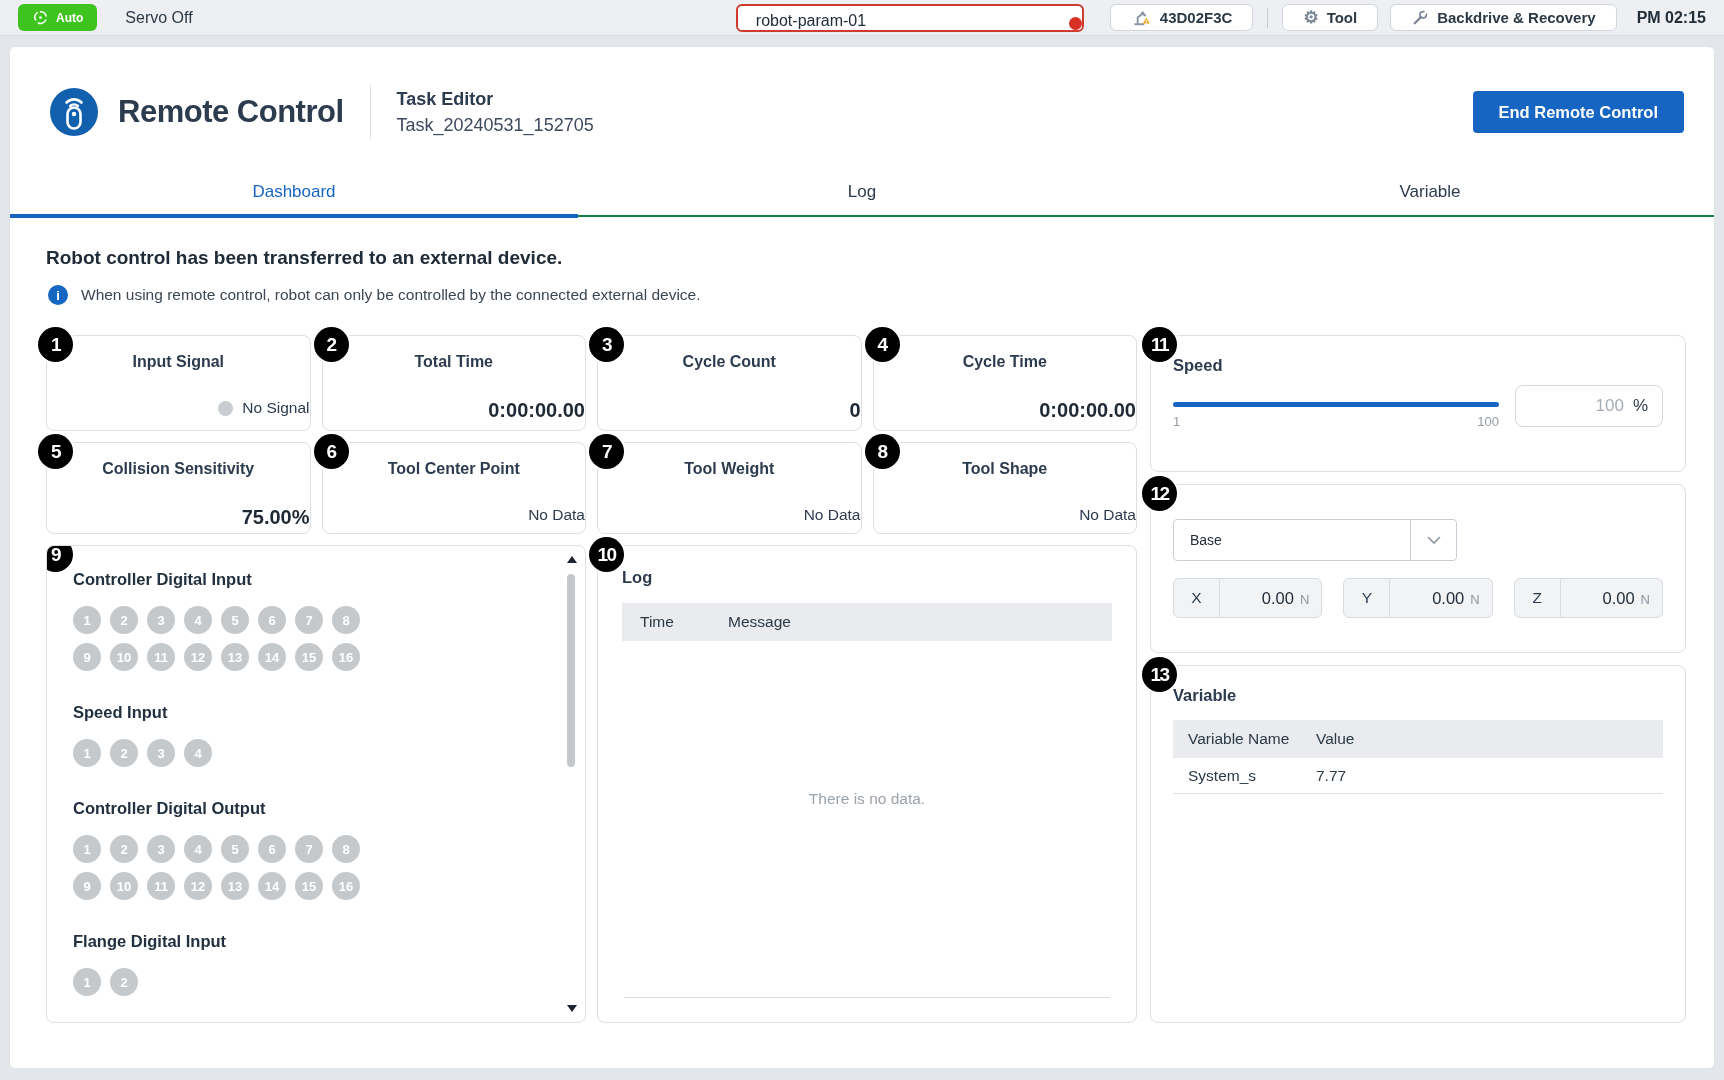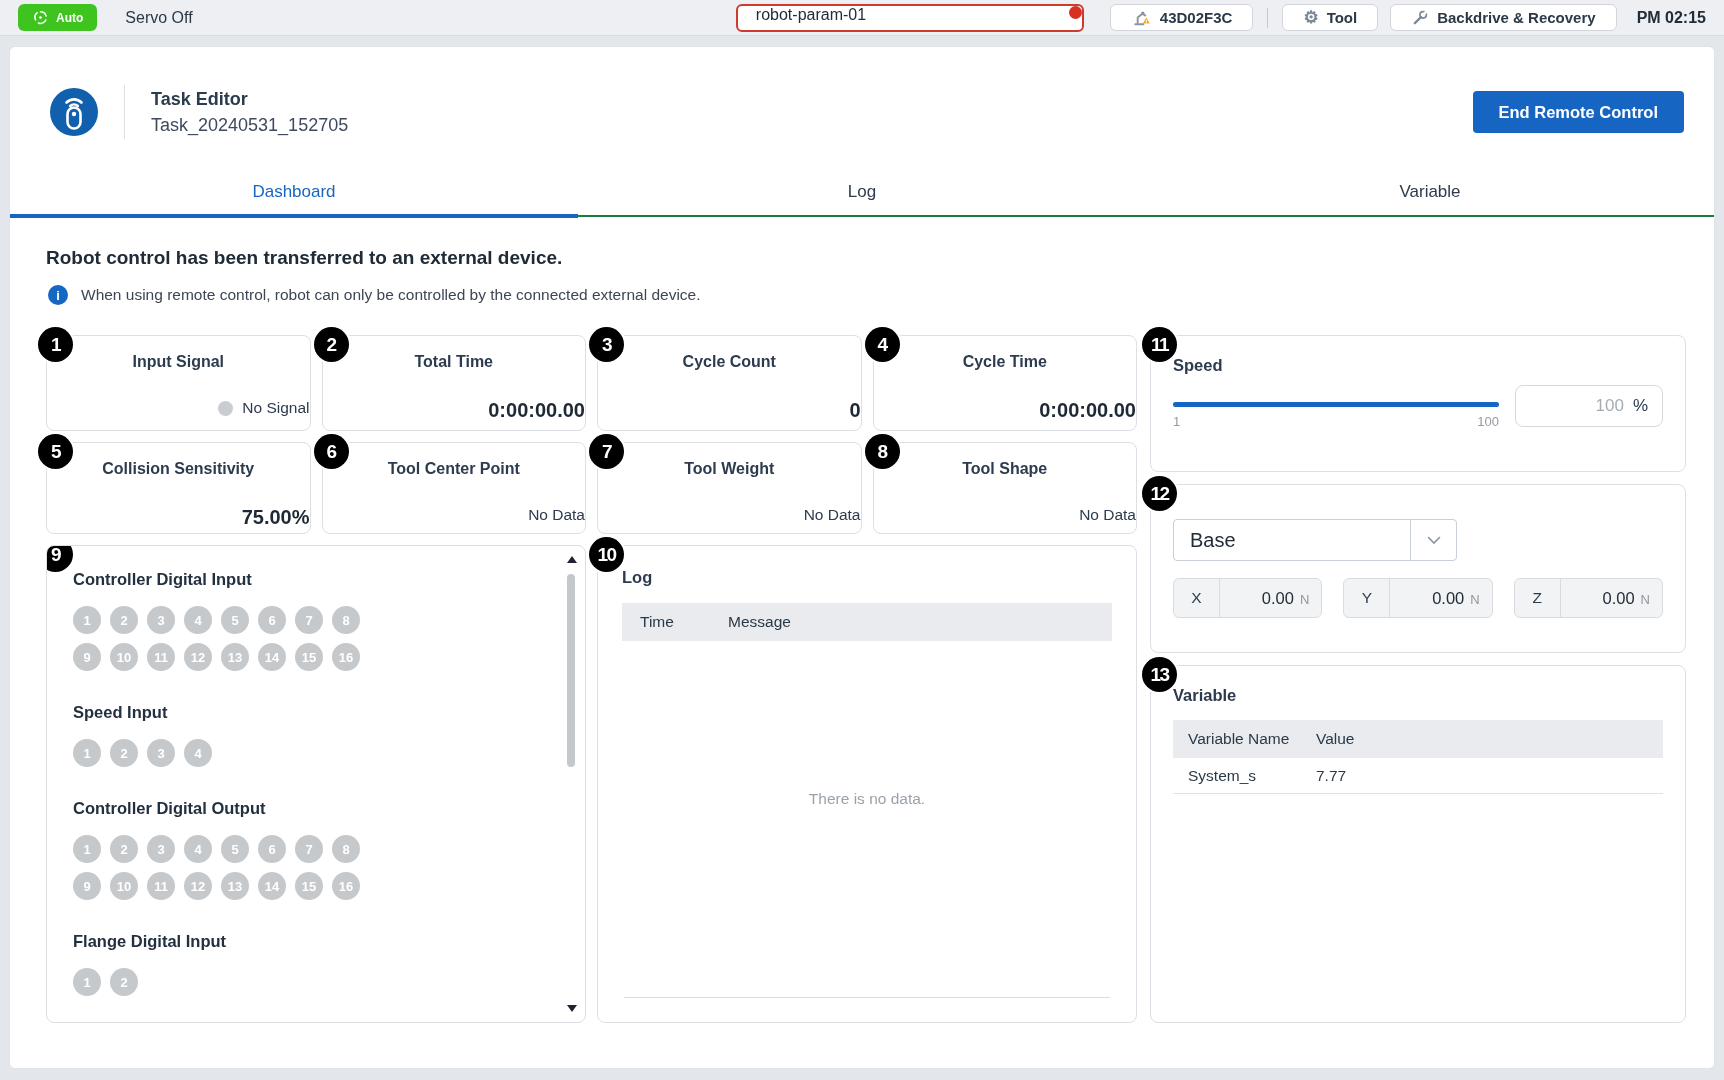--- a/index.html
+++ b/index.html
@@ -8,21 +8,21 @@
 
   
   .topbar { height:36px; background:#edeff2; border-bottom:1px solid #d8dcdf;
             display:flex; align-items:center; padding:0 18px; }
   .auto-badge { height:27px; background:#3fc41f; border-radius:6px; color:#fff;
             display:flex; align-items:center; gap:7px; padding:0 14px;
             font-size:12px; font-weight:700; cursor:pointer; }
   .servo { margin-left:28px; font-size:16px; font-weight:500; color:#2b3947;text-align:right; }
   .tb-spacer { flex:1; }
   .param-box { width:348px; height:28px; background:#fff; border:2px solid #cf3a2d;
-            border-radius:6px; display:flex; align-items:flex-start; padding:0 0 0 18px;
+            border-radius:6px; display:flex; align-items:flex-end; padding:0 0 0 18px;
             margin-right:26px; font-size:16px; font-weight:500; color:#222d3a; }
   .param-box .grow { flex:1; }
   .red-dot { width:13px; height:13px; border-radius:50%; background:#d93025; }
   .tb-btn { height:27px; background:#fff; border:1px solid #d2d6dc; border-radius:6px;
             display:flex; align-items:center; gap:8px; padding:0 20px;
             font-size:15px; font-weight:600; color:#2b3947; cursor:pointer;
             font-family:"Liberation Sans",sans-serif; }
   .vdiv { width:1px; height:20px; background:#c7cbd1; margin:0 14px; }
   .gear-glyph { font-size:17px; color:#7c8798; line-height:1; }
   .clock { margin-left:20px; font-size:16px; font-weight:700; color:#222d3a; }
@@ -111,21 +111,21 @@
   .speed-value-box { width:148px; height:42px; border:1px solid #d5d9de; border-radius:8px;
           display:flex; align-items:center; justify-content:flex-end; padding:0 14px;
           font-size:17px; }
   .speed-num { color:#a7adb5; }
   .speed-unit { color:#2d3b4e; margin-left:9px; }
 
   
   .tcp-panel { height:169px; padding:20px 22px; }
   .frame-select { margin-top:14px; width:284px; height:42px; border:1px solid #c9cfd6;
           border-radius:4px; display:flex; align-items:center; cursor:pointer; background:#fff; }
-  .frame-value { flex:1; padding-left:16px; font-size:20px; color:#222d3a; }
+  .frame-value { flex:1; padding-left:16px; font-size:14px; color:#222d3a; }
   .frame-chevron { width:46px; height:100%; border-left:1px solid #c9cfd6;
           display:flex; align-items:center; justify-content:center; }
   .axes-row { display:flex; gap:21px; margin-top:17px; }
   .axis-field { flex:1; height:40px; background:#f1f3f5; border:1px solid #d8dce1;
           border-radius:6px; display:flex; align-items:center; overflow:hidden; }
   .axis-label { width:46px; text-align:center; font-size:15.5px; color:#2d3b4e;
           border-right:1px solid #d8dce1; align-self:stretch; display:flex;
           align-items:center; justify-content:center; }
   .axis-value { flex:1; text-align:right; padding-right:12px; font-size:16.5px; color:#222d3a; }
   .axis-unit { font-size:13px; color:#8f97a1; margin-left:6px; }
@@ -191,20 +191,21 @@
 
   <div class="hdr">
     <div class="app-icon">
       <svg width="48" height="48" viewBox="0 0 48 48" fill="none" stroke="#fff" stroke-width="2.6" stroke-linecap="round">
         <rect x="17.5" y="19.5" width="13" height="21" rx="6.5"></rect>
         <circle cx="24" cy="26" r="2.2" fill="#fff" stroke="none"></circle>
         <path d="M16.5 14.5a10.5 10.5 0 0 1 15 0"></path>
         <path d="M20.2 18a5.4 5.4 0 0 1 7.6 0"></path>
       </svg>
     </div>
+    <div class="app-title">Remote Control</div>
     <div class="hdr-div"></div>
     <div>
       <div class="task-label">Task Editor</div>
       <div class="task-name">Task_20240531_152705</div>
     </div>
     <button class="end-btn">End Remote Control</button>
   </div>
 
   <div class="tabbar">
       <div class="tab active">Dashboard</div>

